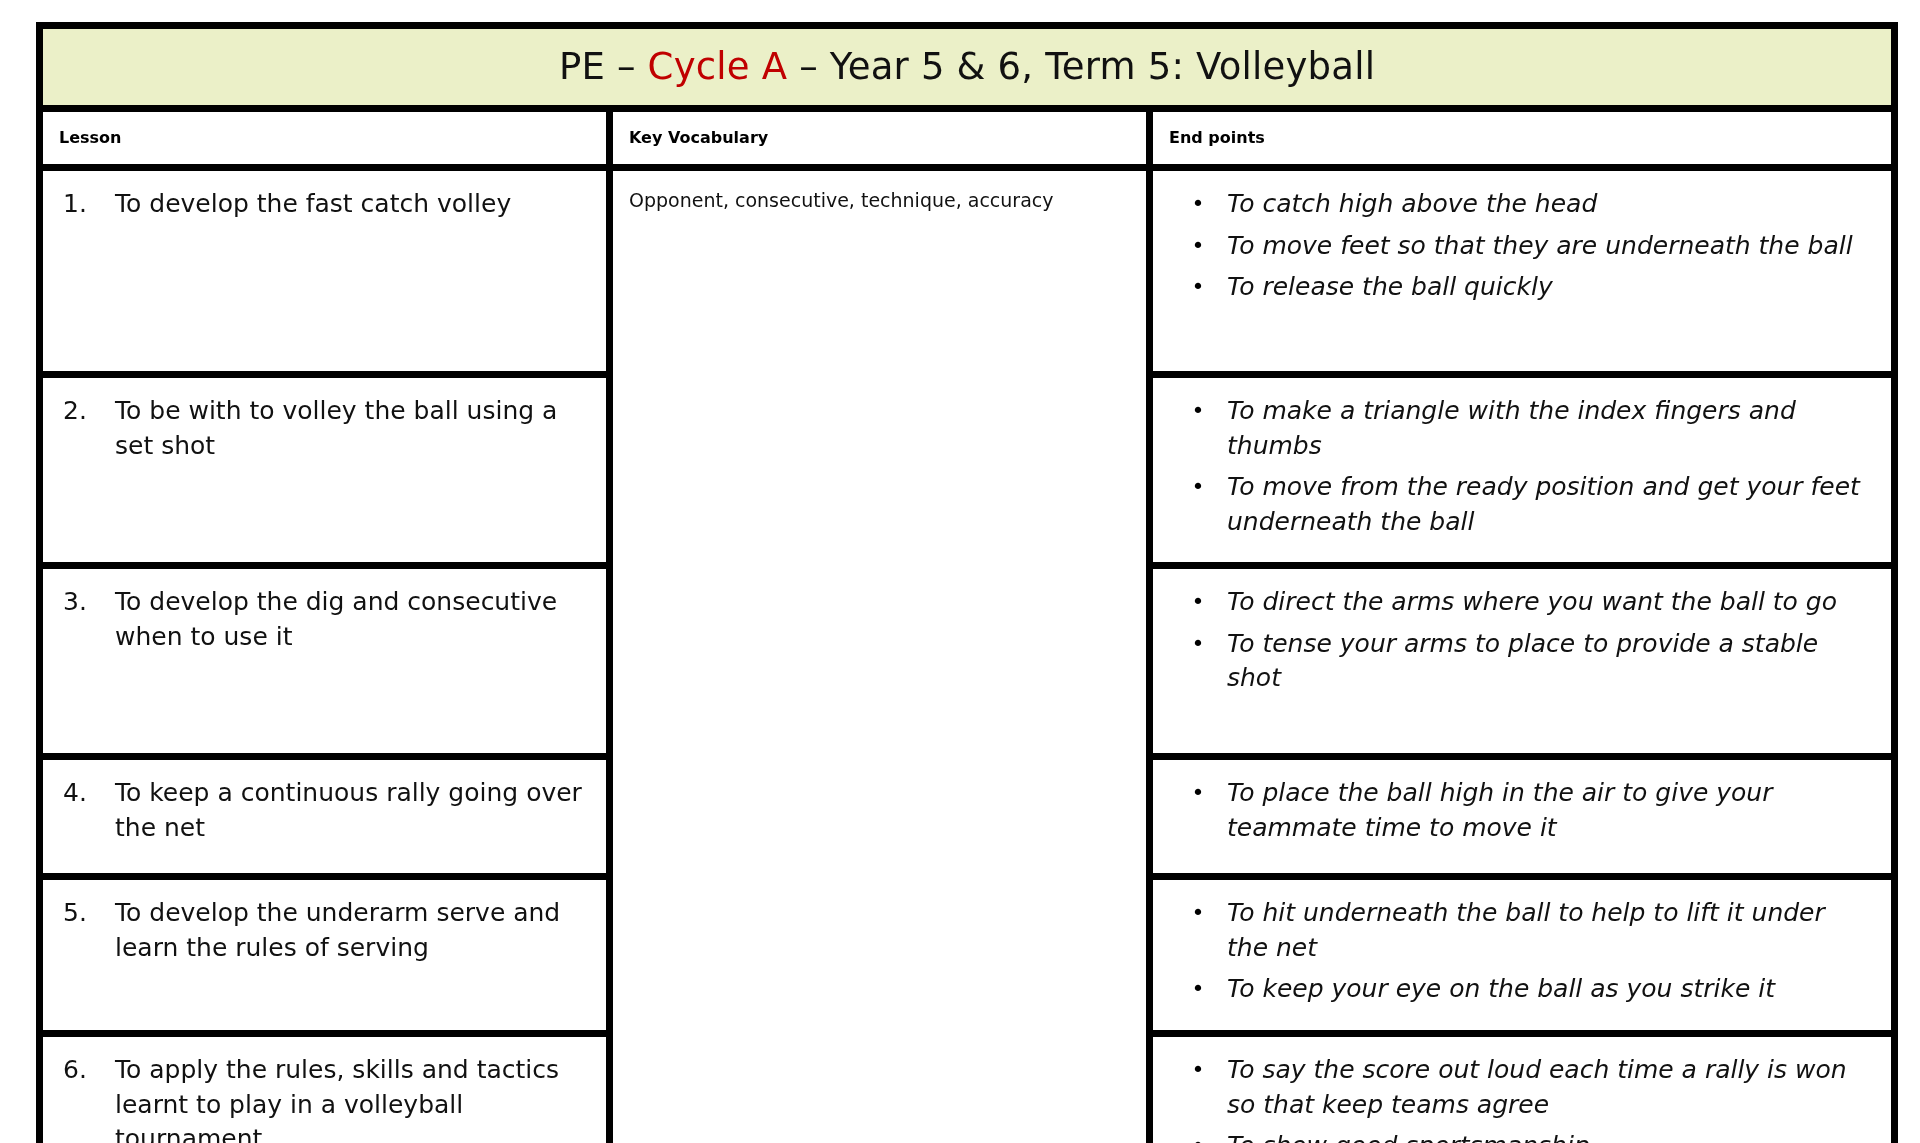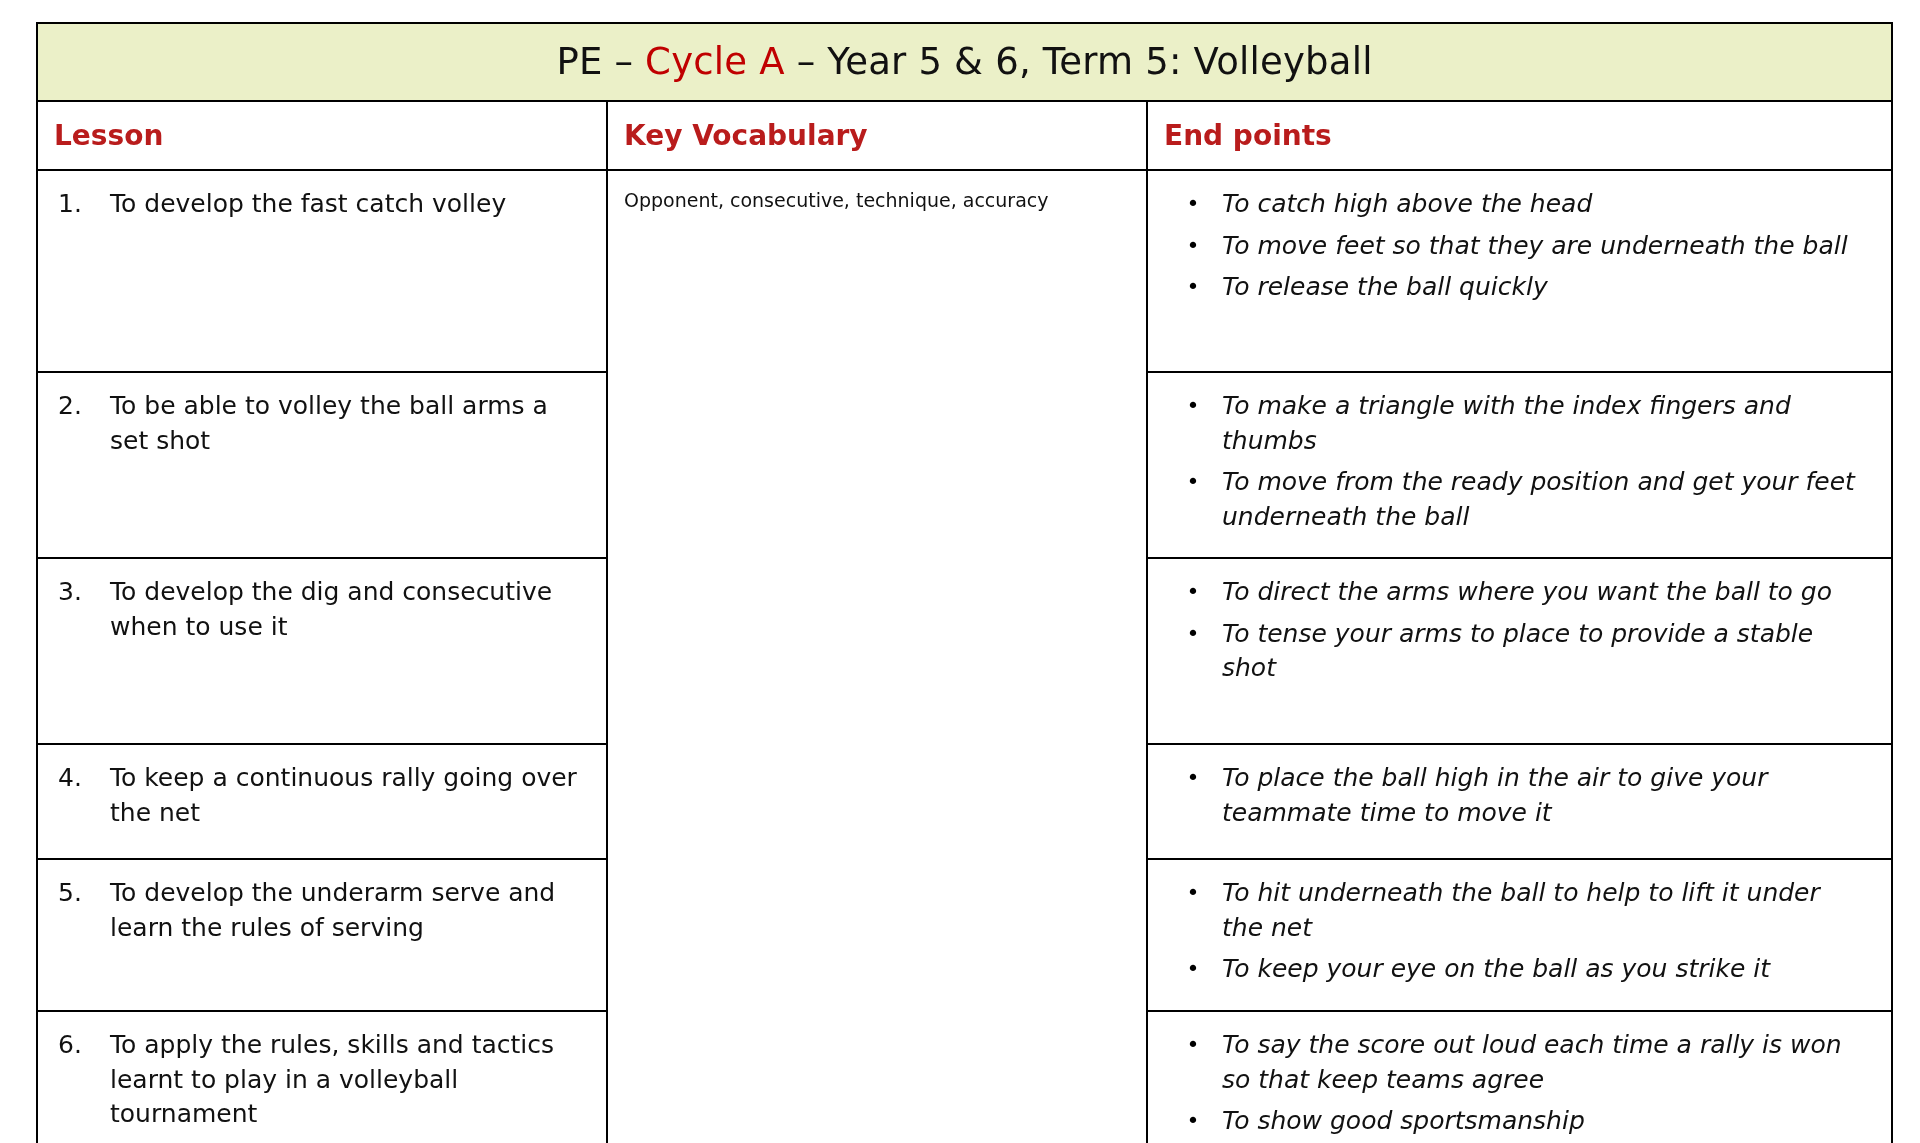--- a/index.html
+++ b/index.html
@@ -23,21 +23,21 @@
   .doc-table {
     position: absolute;
     left: 36px;
     top: 22px;
     width: 1855px;
     border-collapse: collapse;
     table-layout: fixed;
   }
   .doc-table td,
   .doc-table th {
-    border: 2px solid #000000;
+    border: 7px solid #000000;
     vertical-align: top;
     padding: 16px;
   }
   
   .title-cell {
     background: #EBF0C8;
     text-align: center;
     padding: 10px 6px 14px 6px;
     border: 1px solid #9a9a76;
   }
@@ -49,23 +49,23 @@
     letter-spacing: 0.2px;
     line-height: 1.2;
     white-space: nowrap;
   }
   .title-accent {
     color: #C00000;
   }
   
   .col-head {
     font-family: "DejaVu Sans", sans-serif;
-    font-size: 28px;
+    font-size: 16px;
     font-weight: bold;
-    color: #b91c1c;
+    color: #000000;
     text-align: left;
     padding: 9px 0 9px 12px;
     line-height: 1.25;
     margin-left: 12px;
   }
   
   .lesson-cell {
     padding: 12px 14px 14px 10px;
   }
   .lesson-row-inner {
@@ -185,21 +185,21 @@
               <span class="end-body">To release the ball quickly</span>
             </li>
           </ul>
         </td>
       </tr>
 
       <tr>
         <td class="lesson-cell r2">
           <div class="lesson-row-inner">
             <span class="lesson-num">2.</span>
-            <span class="lesson-text">To be able to volley the ball arms a set shot</span>
+            <span class="lesson-text">To be with to volley the ball using a set shot</span>
           </div>
         </td>
         <td class="end-cell r2">
           <ul class="end-list">
             <li class="end-item">
               <span class="end-bullet">•</span>
               <span class="end-body">To make a triangle with the index fingers and thumbs</span>
             </li>
             <li class="end-item">
               <span class="end-bullet">•</span>

